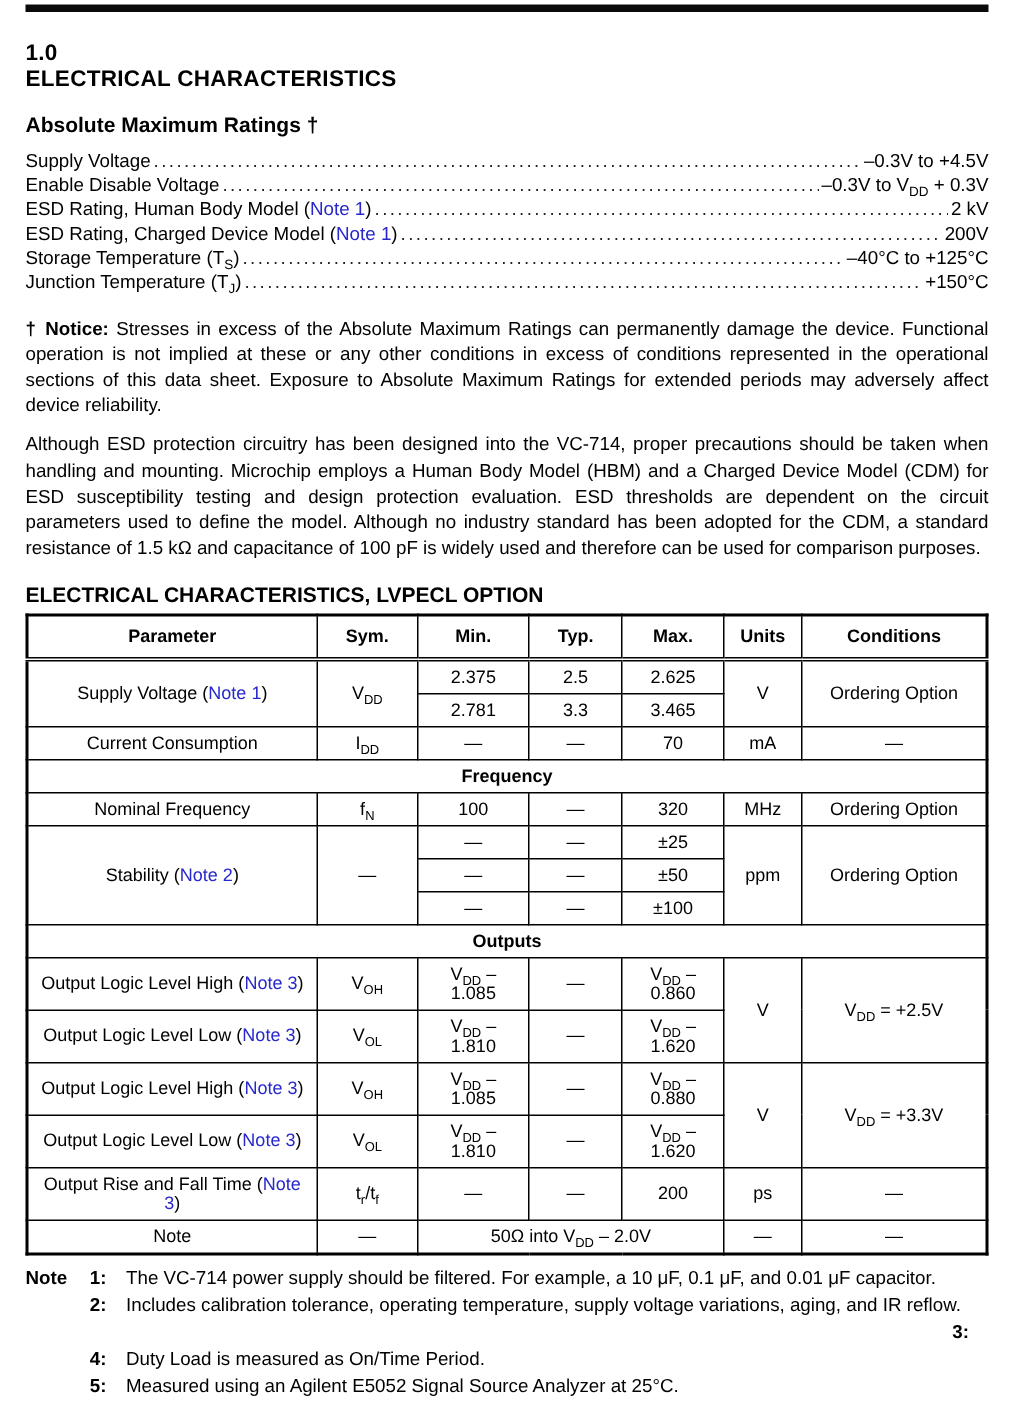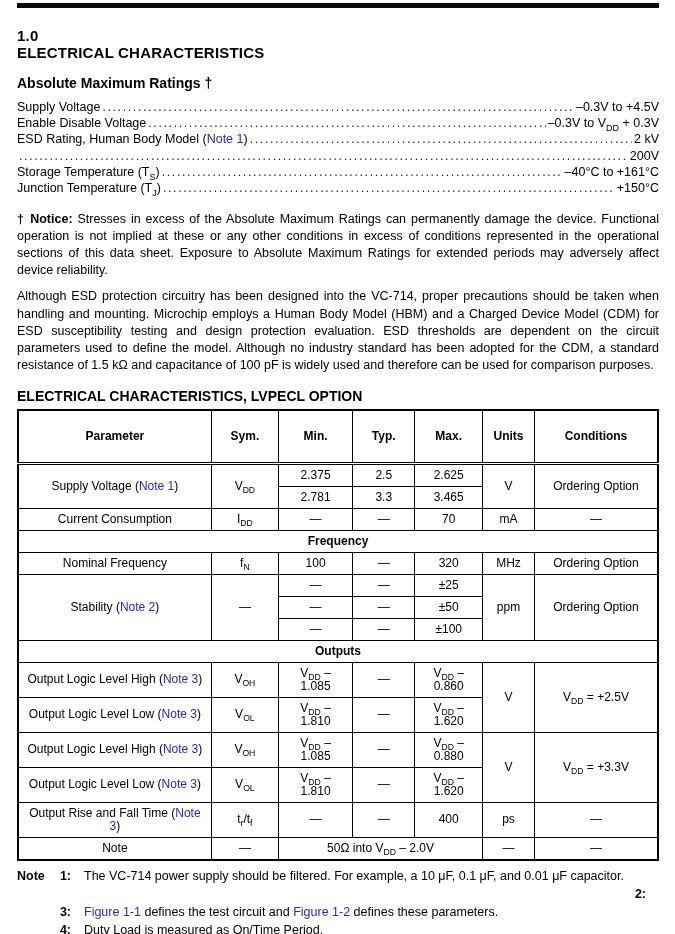--- a/index.html
+++ b/index.html
@@ -40,21 +40,21 @@
   .table-title { margin-top:13px; margin-bottom:5px; font-size:14px; font-weight:bold; }
 
   table.ec {
     width:100%; border-collapse:collapse; border:2px solid #000;
     font-size:12px; line-height:13px;
   }
   table.ec th, table.ec td {
     border:1px solid #000; padding:4px 5px;
     text-align:center; vertical-align:middle;
   }
-  table.ec th { font-weight:bold; padding:19px 4px; border-bottom:3px double #000; }
+  table.ec th { font-weight:bold; padding:7px 4px; border-bottom:3px double #000; }
   td.c-left { text-align:left; padding-left:6px; }
   td.c-sect { text-align:left; font-weight:bold; padding:3px 6px; }
   sub { font-size:0.72em; line-height:0; }
   .link { color:var(--link, #2727cc); }
 
   .footnotes { margin-top:8px; font-size:12.5px; }
   .fn-row { display:flex; margin-bottom:3px; line-height:15px;justify-content:space-between; }
   .fn-word { font-weight:bold; width:35px; }
   .fn-num { font-weight:bold; width:19px; text-align:right; margin-right:13px; }
   .fn-body { flex:1; }
@@ -83,27 +83,28 @@
       <span class="rating-label">Enable Disable Voltage</span>
       <span class="leader"></span>
       <span class="rating-value">–0.3V to V<sub>DD</sub> + 0.3V</span>
     </div>
     <div class="rating-row">
       <span class="rating-label">ESD Rating, Human Body Model (<span class="link">Note 1</span>)</span>
       <span class="leader"></span>
       <span class="rating-value">2 kV</span>
     </div>
     <div class="rating-row">
+      <span class="rating-label">ESD Rating, Charged Device Model (<span class="link">Note 1</span>)</span>
       <span class="leader"></span>
       <span class="rating-value">200V</span>
     </div>
     <div class="rating-row">
       <span class="rating-label">Storage Temperature (T<sub>S</sub>)</span>
       <span class="leader"></span>
-      <span class="rating-value">–40°C to +161°C</span>
+      <span class="rating-value">–40°C to +125°C</span>
     </div>
     <div class="rating-row">
       <span class="rating-label">Junction Temperature (T<sub>J</sub>)</span>
       <span class="leader"></span>
       <span class="rating-value">+150°C</span>
     </div>
   </div>
 
   <div class="notice"><b>† Notice:</b><span> Stresses in excess of the Absolute Maximum Ratings can permanently damage the device. Functional operation is not implied at these or any other conditions in excess of conditions represented in the operational sections of this data sheet. Exposure to Absolute Maximum Ratings for extended periods may adversely affect device reliability.</span></div>
 
@@ -222,21 +223,21 @@
         <td>V<sub>OL</sub></td>
         <td>V<sub>DD</sub> –<br>1.810</td>
         <td>—</td>
         <td>V<sub>DD</sub> –<br>1.620</td>
       </tr>
       <tr>
         <td class="c-left">Output Rise and Fall Time (<span class="link">Note 3</span>)</td>
         <td>t<sub>r</sub>/t<sub>f</sub></td>
         <td>—</td>
         <td>—</td>
-        <td>400</td>
+        <td>200</td>
         <td>ps</td>
         <td class="c-left">—</td>
       </tr>
       <tr>
         <td class="c-left">Note</td>
         <td>—</td>
         <td colspan="3">50Ω into V<sub>DD</sub> – 2.0V</td>
         <td>—</td>
         <td class="c-left">—</td>
       </tr>
@@ -245,25 +246,25 @@
 
   <div class="footnotes">
     <div class="fn-row">
       <span class="fn-word">Note</span>
       <span class="fn-num">1:</span>
       <span class="fn-body">The VC-714 power supply should be filtered. For example, a 10 μF, 0.1 μF, and 0.01 μF capacitor.</span>
     </div>
     <div class="fn-row">
       <span class="fn-word"></span>
       <span class="fn-num">2:</span>
+      <span class="fn-body">Includes calibration tolerance, operating temperature, supply voltage variations, aging, and IR reflow.</span>
     </div>
     <div class="fn-row">
       <span class="fn-word"></span>
       <span class="fn-num">3:</span>
-      <span class="fn-body"><span class="link">Figure 1-1</span> defines the test circuit and <span class="link">Figure 1-2</span> defines these parameters.</span>
     </div>
     <div class="fn-row">
       <span class="fn-word"></span>
       <span class="fn-num">4:</span>
       <span class="fn-body">Duty Load is measured as On/Time Period.</span>
     </div>
     <div class="fn-row">
       <span class="fn-word"></span>
       <span class="fn-num">5:</span>
       <span class="fn-body">Measured using an Agilent E5052 Signal Source Analyzer at 25°C.</span>

